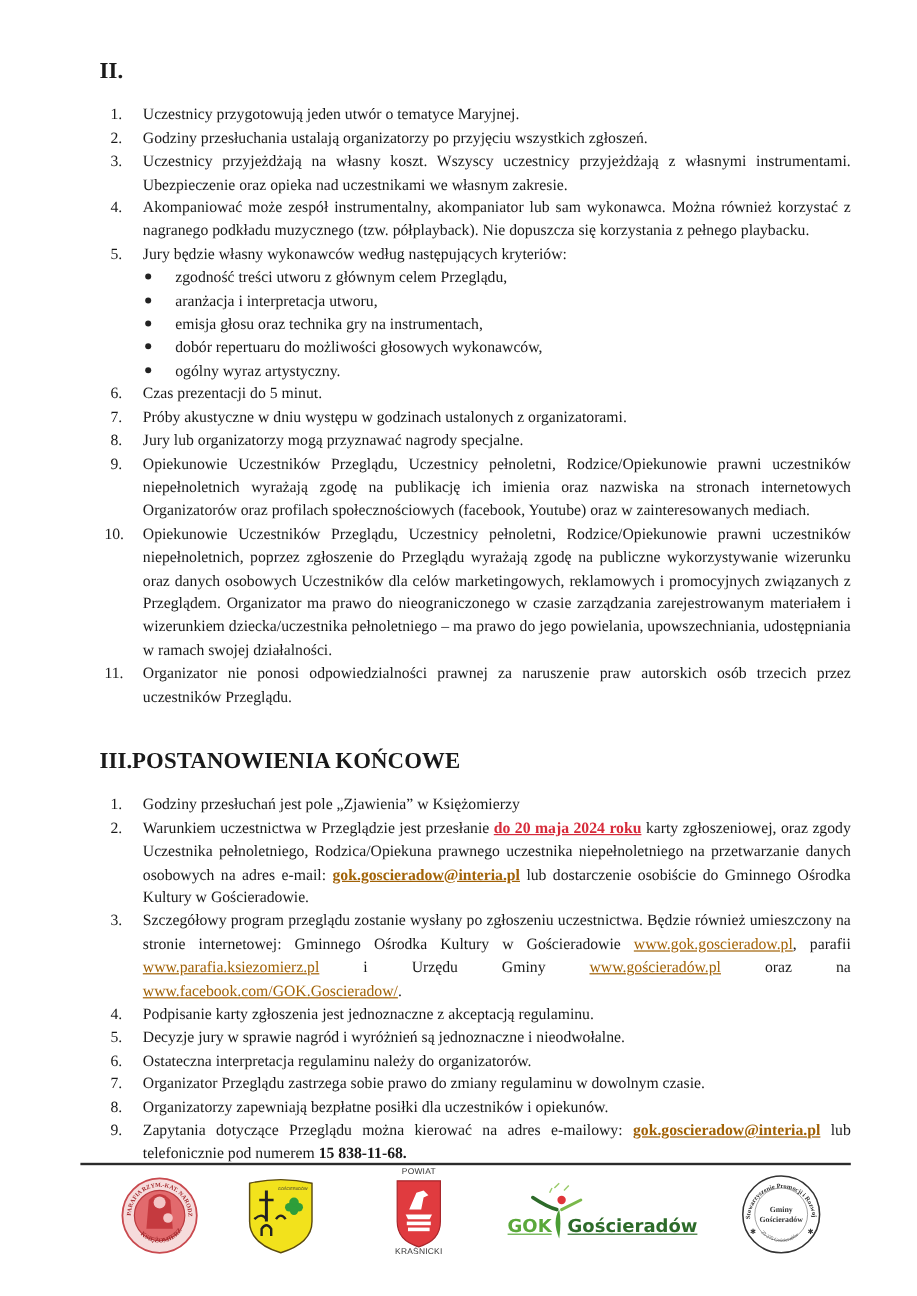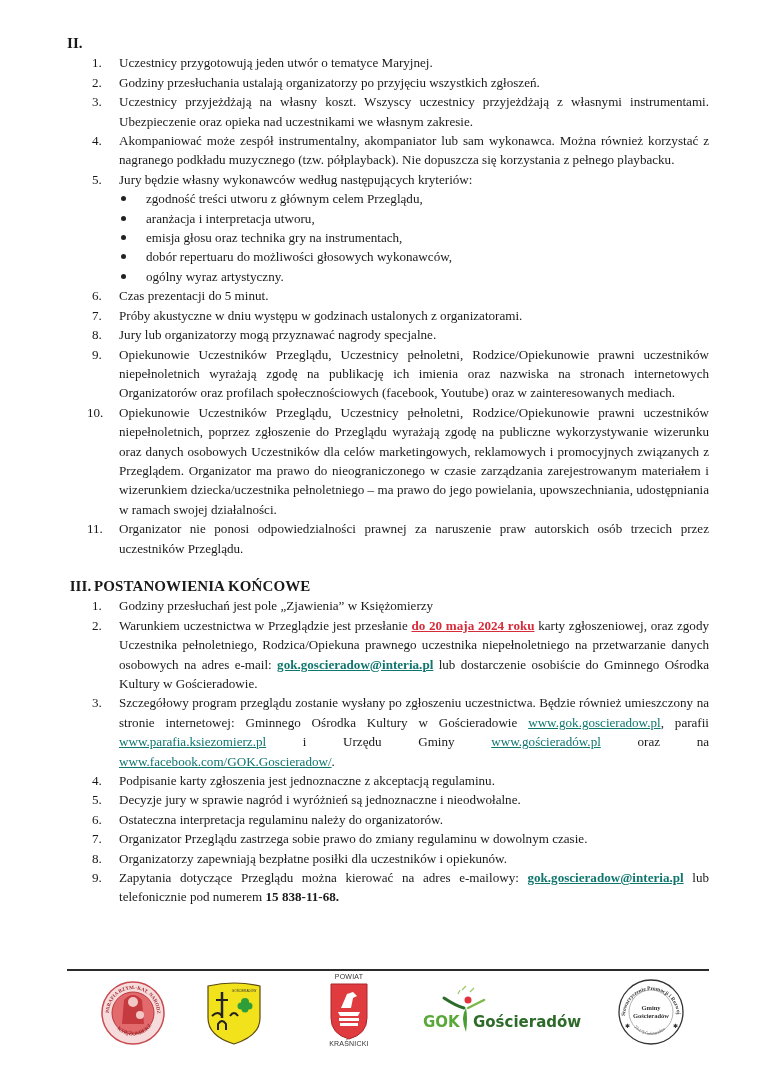--- a/index.html
+++ b/index.html
@@ -1,44 +1,44 @@
 <!DOCTYPE html>
 <html><head>
 <meta charset="utf-8">
 <style>
   html, body { margin: 0; padding: 0; background: #ffffff; }
   body { width: 764px; height: 1080px; position: relative; overflow: hidden;
          font-family: "Liberation Serif", "DejaVu Serif", serif; color: #1a1a1a; }
   .page { position: absolute; left: 0; top: 0; width: 764px; height: 1080px; }
   .content { position: absolute; left: 67px; top: 34px; width: 642px; font-size: 13.1px; line-height: 19.4px; }
-  .section-title { font-weight: bold; font-size: 15px; margin: 0; display: flex; letter-spacing: 0.1px; }
+  .section-title { font-weight: bold; font-size: 19px; margin: 16px; display: flex; letter-spacing: 0.1px; }
   .section-title .roman { display: inline-block; width: 28px; }
   .section-title.s3 .roman { width: 27px; text-align: center; }
   ol.items { list-style: none; margin: 0; padding: 0; }
   ol.items > li { position: relative; padding-left: 52px; text-align: justify; }
   ol.items > li .num { position: absolute; left: 25px; top: 0; width: 24px; text-align: left; }
   ol.items > li .num.two { left: 20px; }
   ul.bullets { list-style: none; margin: 0; padding: 0; }
   ul.bullets li { position: relative; padding-left: 27px; }
   ul.bullets li .dot { position: absolute; left: 2px; top: 7px; width: 5px; height: 5px; border-radius: 50%; background: #222; }
   .gap { height: 19px; }
   .red { color: #d62b3a; font-weight: bold; text-decoration: underline; margin-top: 48px; }
-  .link { color: #0f766e; text-decoration: underline; }
+  .link { color: #a16207; text-decoration: underline; }
   .link.bold { font-weight: bold; }
   .bold { font-weight: bold; }
 
   
   .footer-line { position: absolute; left: 67px; top: 969px; width: 642px; height: 2px; background: #2b2b2b; }
   .logo { position: absolute; }
   .logo-parish { left: 100px; top: 980px; width: 66px; height: 66px; }
   .logo-gmina-crest { left: 204px; top: 980px; width: 60px; height: 66px; }
   .logo-powiat { left: 327px; top: 973px; width: 44px; height: 80px; }
   .powiat-top, .powiat-bottom { font-family: "Liberation Sans", sans-serif; font-size: 7px; color: #333; text-align: center; width: 44px; letter-spacing: 0.2px; }
   .logo-gok { left: 422px; top: 982px; width: 160px; height: 60px; }
-  .gok-text { position: absolute; top: 31px; font-family: "DejaVu Sans", sans-serif; font-size: 15px; font-weight: bold; }
+  .gok-text { position: absolute; top: 31px; font-family: "DejaVu Sans", sans-serif; font-size: 15px; font-weight: bold; text-decoration: underline; }
   .gok-left { left: 1px; color: #5aa83a; }
   .gok-right { left: 51px; color: #2d6b2a; }
   .logo-stamp { left: 617px; top: 978px; width: 68px; height: 68px; }
 </style>
 </head>
 <body>
 
 <div class="page">
   <div class="content">
 

